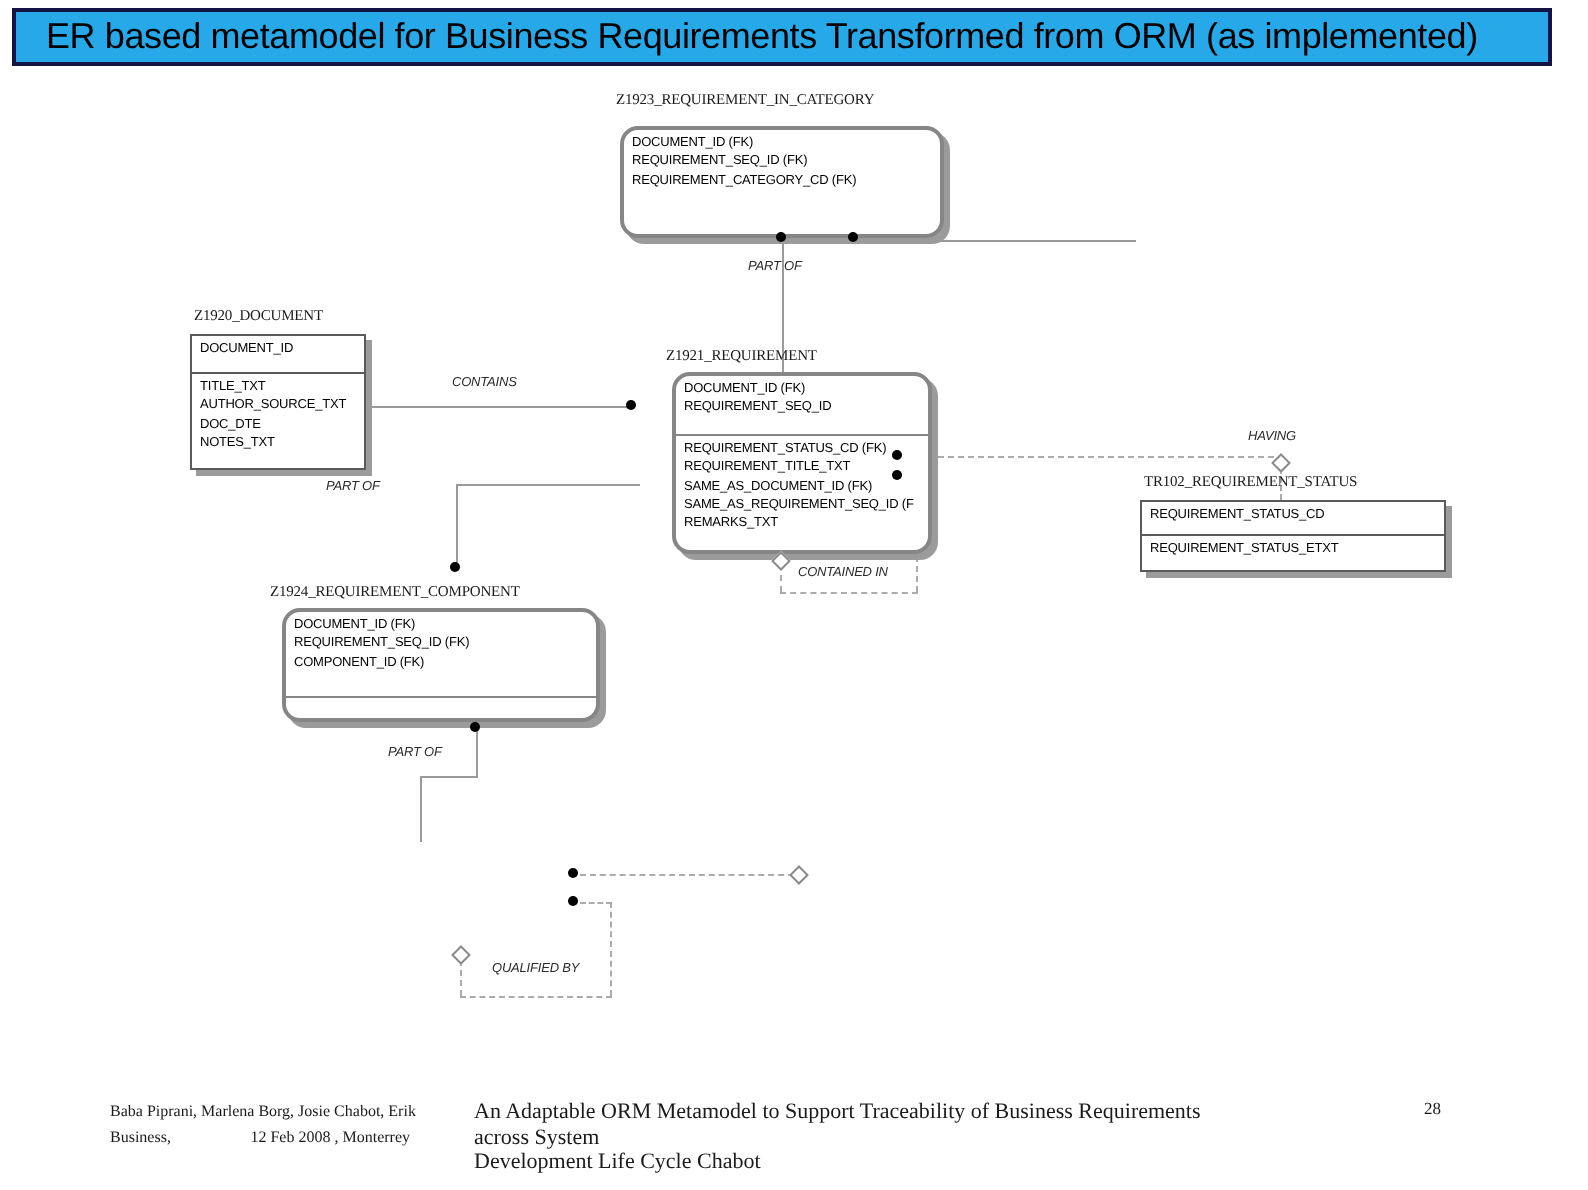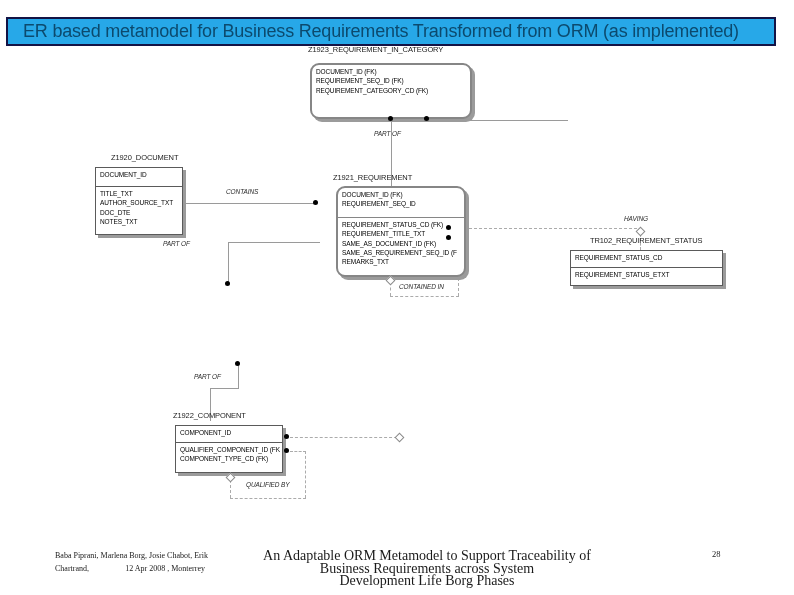--- a/index.html
+++ b/index.html
@@ -4,21 +4,21 @@
 <style>
   html,body{margin:0;padding:0;background:#fff;}
   .slide{position:relative;width:794px;height:595px;background:#ffffff;overflow:hidden;
          font-family:"Liberation Sans",sans-serif;}
   
   .titlebar{position:absolute;left:6px;top:4px;width:770px;height:29px;
             border:2px solid #131345;box-sizing:border-box;display:flex;align-items:center;
             padding-left:15px;font-size:18px;letter-spacing:-0.2px;white-space:nowrap;}
   
   .entity{position:absolute;}
-  .etitle{font-size:7.5px;line-height:9px;white-space:nowrap;color:#1a1a1a;letter-spacing:-0.1px;}
+  .etitle{font-size:7.5px;line-height:9px;white-space:nowrap;color:#1a1a1a;letter-spacing:-0.1px;font-family:Liberation Serif, serif;}
   .ebox{background:#fff;border:1px solid #5a5a5a;box-sizing:border-box;position:relative;
         box-shadow:3px 3px 0 #9b9b9b;}
   .ebox.rounded{border:2px solid #868686;border-radius:9px;}
   .sec{padding:2px 4px 0 4px;box-sizing:border-box;overflow:hidden;}
   .sec.top{border-bottom:1px solid #5a5a5a;}
   .ebox.rounded .sec.top{border-bottom:1px solid #868686;}
   .attr-row{font-size:6.5px;line-height:9.3px;white-space:nowrap;color:#000;letter-spacing:-0.1px;}
   
   .ln-h{position:absolute;height:1px;background:#9a9a9a;}
   .ln-v{position:absolute;width:1px;background:#9a9a9a;}
@@ -27,30 +27,30 @@
   .dot{position:absolute;width:5px;height:5px;background:#000;border-radius:50%;}
   .diamond{position:absolute;width:5px;height:5px;background:#fff;border:1px solid #8a8a8a;
            transform:rotate(45deg);}
   .rlabel{position:absolute;font-size:6.5px;font-style:italic;color:#2a2a2a;white-space:nowrap;
           letter-spacing:-0.1px;}
   
   .footer{font-family:"Liberation Serif",serif;color:#1a1a1a;}
   .footer-left{position:absolute;left:55px;top:550px;width:150px;font-size:8px;line-height:12.5px;}
   .footer-left .l1{white-space:nowrap;}
   .footer-left .l2{display:flex;justify-content:space-between;white-space:nowrap;}
-  .footer-center{position:absolute;left:237px;top:550px;width:380px;text-align:center;
-                 font-size:14px;line-height:12.5px;}
+  .footer-center{position:absolute;left:237px;top:550px;width:380px;
+                 font-size:11px;line-height:12.5px;}
   .page-number{position:absolute;left:712px;top:549px;font-size:8.5px;}
 </style>
 </head>
 <body>
 
 <div class="slide">
 
-  <div class="titlebar" style="background: rgb(39, 168, 232); color: #0c4a6e; border-color: rgb(19, 19, 69); margin-top: 13px;">
+  <div class="titlebar" style="background: rgb(39, 168, 232); color: #000000; border-color: rgb(19, 19, 69);">
     <span>ER based metamodel for Business Requirements Transformed from ORM (as implemented)</span>
   </div>
 
   <div class="ln-v" style="left:391px;top:119px;height:67px;"></div>
 
   <div class="ln-h" style="left:427px;top:120px;width:141px;"></div>
 
   <div class="ln-h" style="left:183px;top:203px;width:133px;"></div>
 
   <div class="ln-h" style="left:228px;top:242px;width:92px;"></div>
@@ -81,21 +81,21 @@
       <div class="sec" style="height:100%;">
           <div class="attr-row">DOCUMENT_ID (FK)</div>
           <div class="attr-row">REQUIREMENT_SEQ_ID (FK)</div>
           <div class="attr-row">REQUIREMENT_CATEGORY_CD (FK)</div>
         </div>
     </div>
   </div>
 
 
   <div class="entity" style="left:95px;top:153px;">
-    <div class="etitle" style="margin-left:16px;">Z1920_DOCUMENT</div>
+    <div class="etitle" style="margin-left:2px;">Z1920_DOCUMENT</div>
     <div class="ebox" style="width:88px;height:68px;margin-top:5px;">
       <div class="sec top" style="height:19px;">
           <div class="attr-row">DOCUMENT_ID</div>
         </div>
       <div class="sec">
           <div class="attr-row">TITLE_TXT</div>
           <div class="attr-row">AUTHOR_SOURCE_TXT</div>
           <div class="attr-row">DOC_DTE</div>
           <div class="attr-row">NOTES_TXT</div>
         </div>
@@ -113,45 +113,44 @@
           <div class="attr-row">REQUIREMENT_STATUS_CD (FK)</div>
           <div class="attr-row">REQUIREMENT_TITLE_TXT</div>
           <div class="attr-row">SAME_AS_DOCUMENT_ID (FK)</div>
           <div class="attr-row">SAME_AS_REQUIREMENT_SEQ_ID (F</div>
           <div class="attr-row">REMARKS_TXT</div>
         </div>
     </div>
   </div>
 
   <div class="entity" style="left:570px;top:236px;">
-    <div class="etitle" style="margin-left:20px;">TR102_REQUIREMENT_STATUS</div>
+    <div class="etitle" style="margin-left:2px;">TR102_REQUIREMENT_STATUS</div>
     <div class="ebox" style="width:153px;height:36px;margin-top:5px;">
       <div class="sec top" style="height:17px;">
           <div class="attr-row">REQUIREMENT_STATUS_CD</div>
         </div>
       <div class="sec">
           <div class="attr-row">REQUIREMENT_STATUS_ETXT</div>
         </div>
     </div>
   </div>
 
+  <div class="entity" style="left:141px;top:291px;">
+    <div class="etitle" style="margin-left:-6px;">Z1924_REQUIREMENT_COMPONENT</div>
+    <div class="ebox rounded" style="width:159px;height:57px;margin-top:4px;">
+      <div class="sec top" style="height:43px;">
+          <div class="attr-row">DOCUMENT_ID (FK)</div>
+          <div class="attr-row">REQUIREMENT_SEQ_ID (FK)</div>
+          <div class="attr-row">COMPONENT_ID (FK)</div>
+        </div>
+      <div class="sec"></div>
+    </div>
+  </div>
 
 
-  <div class="entity" style="left:175px;top:411px;">
-    <div class="etitle" style="margin-left:-2px;">Z1922_COMPONENT</div>
-    <div class="ebox" style="width:108px;height:48px;margin-top:5px;">
-      <div class="sec top" style="height:17px;">
-          <div class="attr-row">COMPONENT_ID</div>
-        </div>
-      <div class="sec">
-          <div class="attr-row">QUALIFIER_COMPONENT_ID (FK</div>
-          <div class="attr-row">COMPONENT_TYPE_CD (FK)</div>
-        </div>
-    </div>
-  </div>
 
   <div class="dot" style="left:388px;top:116px;"></div>
   <div class="dot" style="left:424px;top:116px;"></div>
   <div class="dot" style="left:313px;top:200px;"></div>
   <div class="dot" style="left:446px;top:225px;"></div>
   <div class="dot" style="left:446px;top:235px;"></div>
   <div class="dot" style="left:225px;top:281px;"></div>
   <div class="dot" style="left:235px;top:361px;"></div>
   <div class="dot" style="left:284px;top:434px;"></div>
   <div class="dot" style="left:284px;top:448px;"></div>
@@ -165,23 +164,23 @@
   <div class="rlabel" style="left:226px;top:188px;">CONTAINS</div>
   <div class="rlabel" style="left:163px;top:240px;">PART OF</div>
   <div class="rlabel" style="left:624px;top:215px;">HAVING</div>
   <div class="rlabel" style="left:399px;top:283px;">CONTAINED IN</div>
   <div class="rlabel" style="left:194px;top:373px;">PART OF</div>
   <div class="rlabel" style="left:246px;top:481px;">QUALIFIED BY</div>
 
   <div class="footer footer-left">
     <div class="l1">Baba Piprani, Marlena Borg, Josie Chabot, Erik</div>
     <div class="l2">
-      <span>Chartrand,</span>
-      <span>12 Apr 2008 , Monterrey</span>
+      <span>Business,</span>
+      <span>12 Feb 2008 , Monterrey</span>
     </div>
   </div>
   <div class="footer footer-center">
     <div>An Adaptable ORM Metamodel to Support Traceability of Business Requirements across System</div>
-    <div>Development Life Borg Phases</div>
+    <div>Development Life Cycle Chabot</div>
   </div>
   <div class="footer page-number">28</div>
 
 </div>
 
 </body></html>

